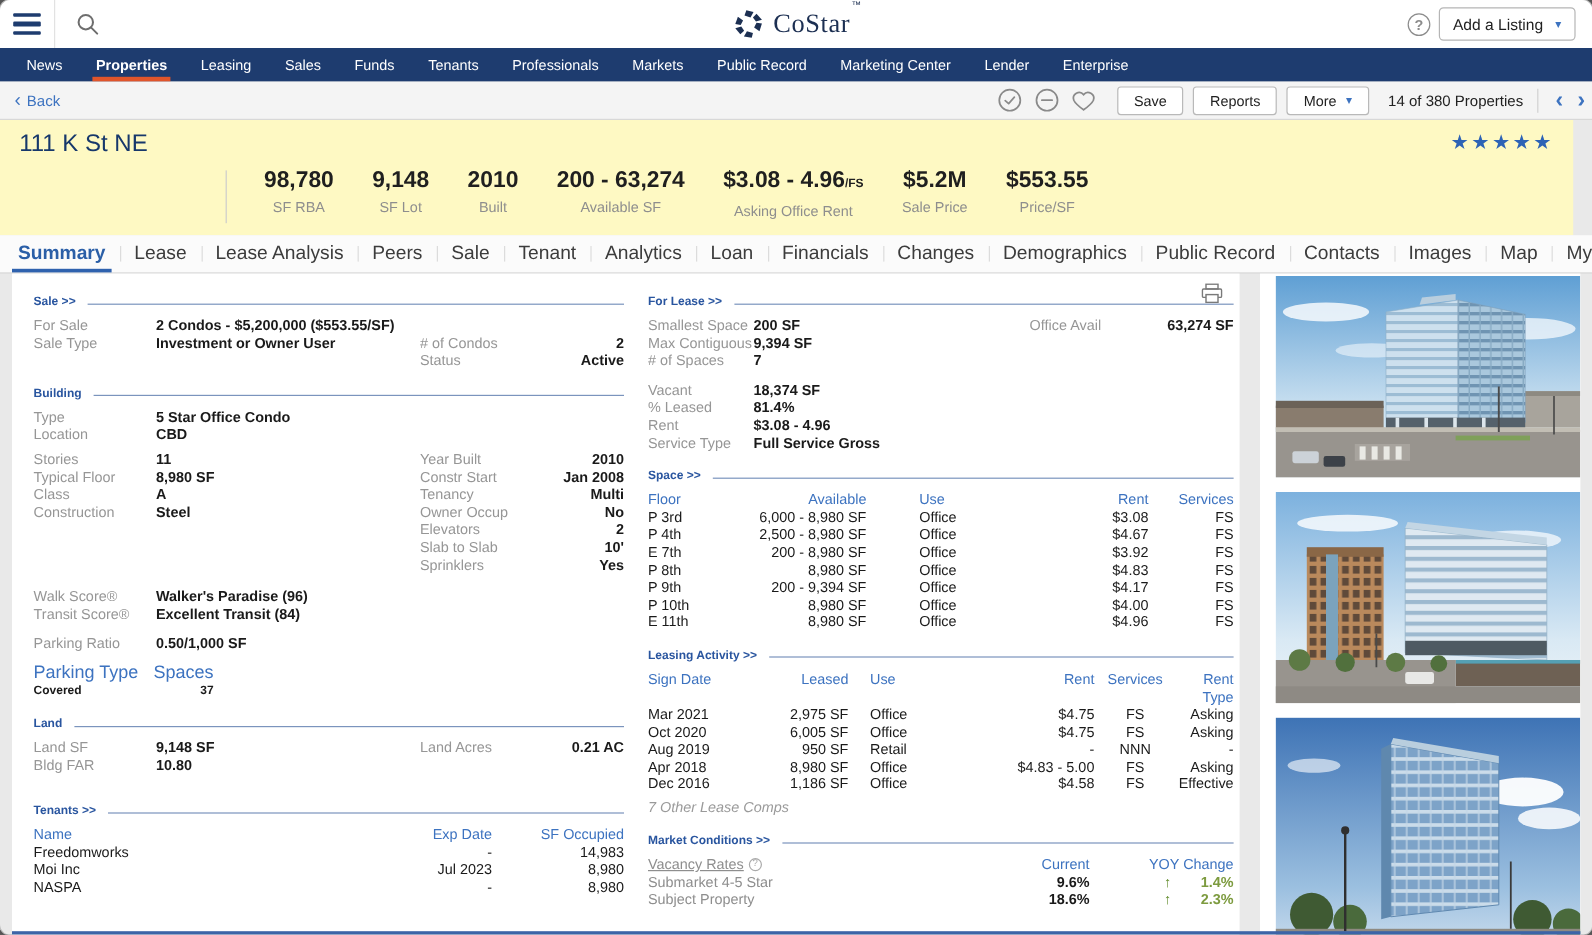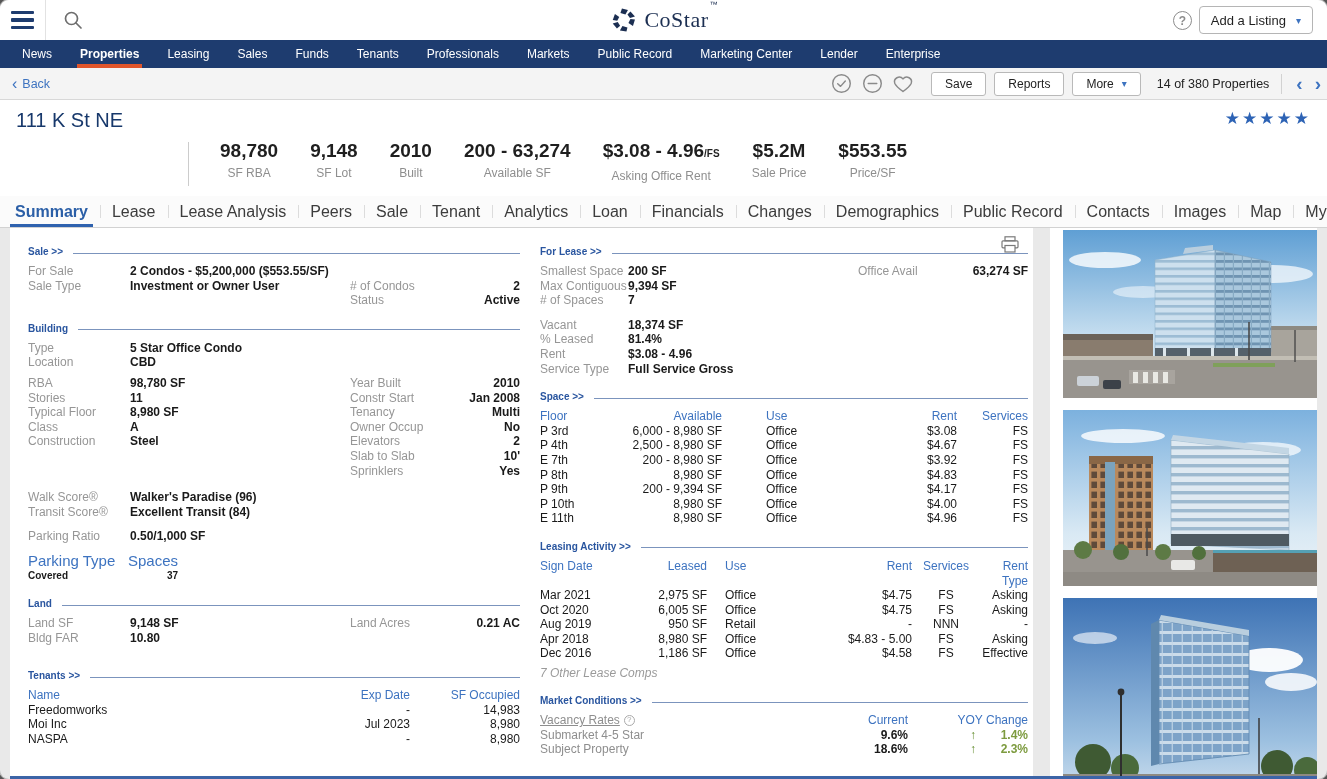--- a/index.html
+++ b/index.html
@@ -36,21 +36,21 @@
   .back-link .chv { font-size:16px; line-height:12px; }
   .tb-right { margin-left:auto; display:flex; align-items:center; }
   .tb-icon { width:22px; height:22px; margin-right:9px; cursor:pointer; display:flex; align-items:center; justify-content:center; }
   .tb-btn { height:24px; background:#fff; border:1px solid #b9b9b9; border-radius:3px; font-size:12px; color:#222;
             padding:0 13px; margin-left:8px; display:flex; align-items:center; gap:8px; cursor:pointer; }
   .tb-counter { font-size:12.5px; color:#222; margin:0 12px 0 16px; }
   .tb-sep { width:1px; height:20px; background:#d2d2d2; margin-right:8px; }
   .pg-chv { color:#3d73c0; font-size:19px; font-weight:bold; padding:0 6px; cursor:pointer; line-height:20px; }
 
   
-  .titlebar { position:absolute; top:100px; left:0; right:0; height:96px; background:#ffffff; }
+  .titlebar { position:absolute; top:100px; left:0; right:16px; height:96px; background:#fef9c3; }
   .prop-title { position:absolute; left:16px; top:9px; font-size:20px; color:#17386b; }
   .prop-sub { position:absolute; left:16px; top:46px; font-size:13px; color:#7d7d7d; line-height:17px; }
   .vdiv { position:absolute; left:188px; top:42px; width:1px; height:44px; background:#ccc; }
   .stats { position:absolute; left:204px; top:39px; display:flex; }
   .stat { text-align:center; padding:0 16px; }
   .stat-value { font-size:19px; font-weight:bold; color:#1f1f1f; line-height:23px; white-space:nowrap; }
   .stat-suffix { font-size:10px; }
   .stat-label { font-size:12px; color:#8e8e8e; margin-top:4px; white-space:nowrap; }
   .stars { position:absolute; right:16px; top:8px; color:#2d63b5; font-size:17px; letter-spacing:2px; }
 
@@ -311,24 +311,20 @@
           <span class="lbl">Type</span>
           <span class="val">5 Star Office Condo</span>
         </div>
       <div class="kv">
           <span class="lbl">Location</span>
           <span class="val">CBD</span>
         </div>
       <div class="gap6"></div>
       <div class="cols">
         <div class="ca">
-          <div class="kv">
-              <span class="lbl">RBA</span>
-              <span class="val">98,780 SF</span>
-            </div>
           <div class="kv">
               <span class="lbl">Stories</span>
               <span class="val">11</span>
             </div>
           <div class="kv">
               <span class="lbl">Typical Floor</span>
               <span class="val">8,980 SF</span>
             </div>
           <div class="kv">
               <span class="lbl">Class</span>

